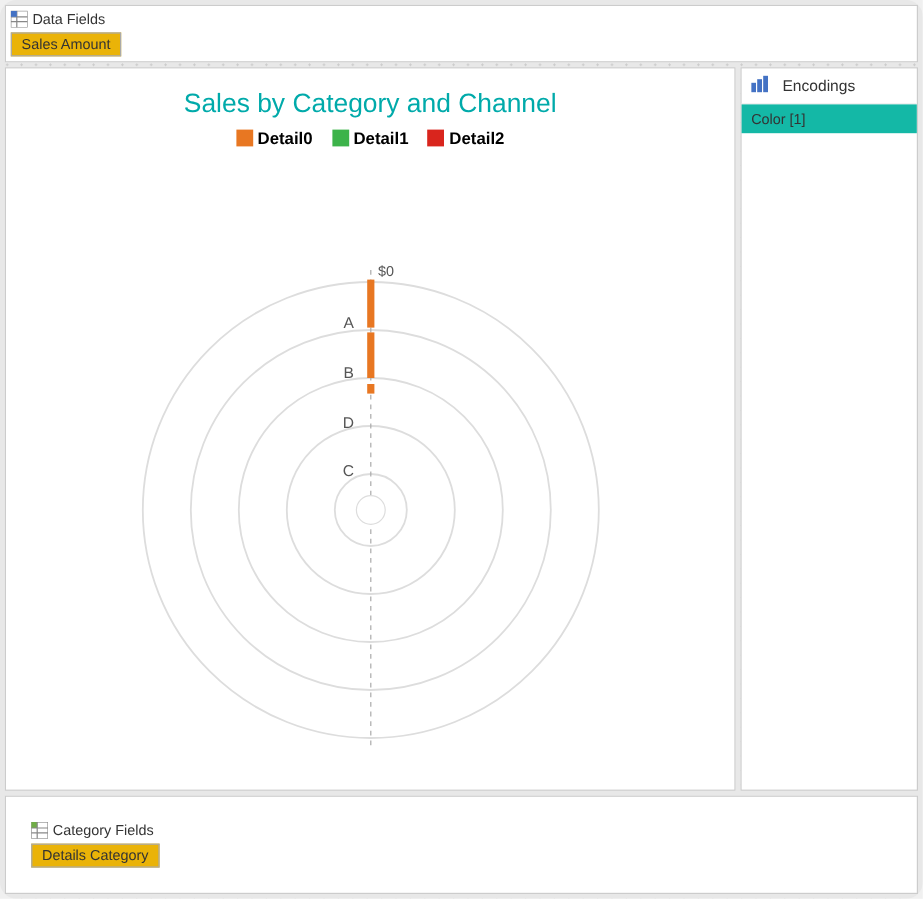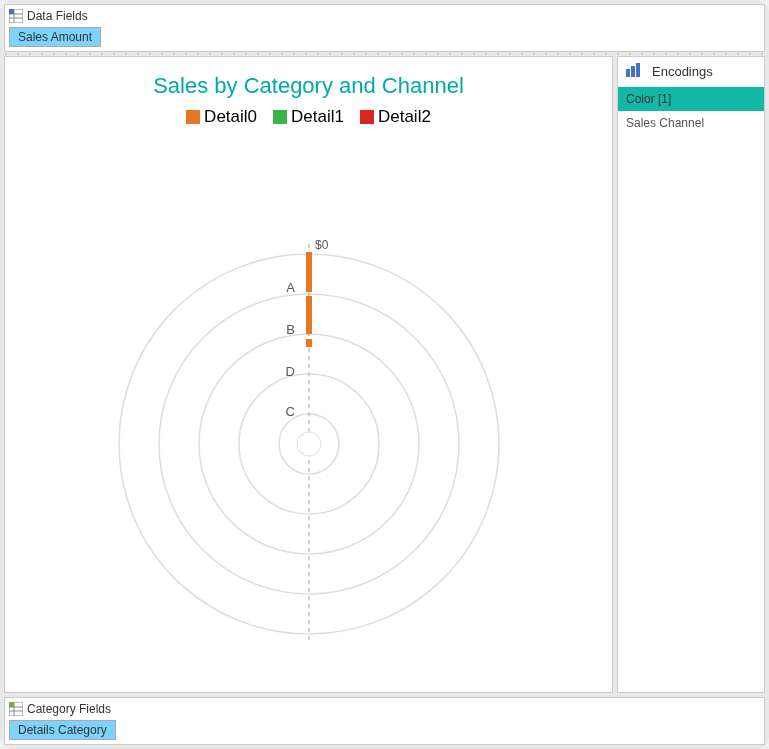--- a/index.html
+++ b/index.html
@@ -41,21 +41,21 @@
     .panel-header-icon {
       width: 14px;
       height: 14px;
       display: inline-flex;
       align-items: center;
       justify-content: center;
     }
 
     .field-chip {
       display: inline-block;
-      background: #7dd3fc;
+      background: #eab308;
       border: 1px solid #aaa;
       padding: 2px 8px;
       font-size: 12px;
       cursor: pointer;
       color: #333;
     }
 
     
     .middle-section {
       display: flex;
@@ -90,21 +90,22 @@
       display: flex;
       gap: 16px;
       margin-bottom: 8px;
       align-items: center;
     }
 
     .legend-item {
       display: flex;
       align-items: center;
       gap: 4px;
-      font-size: 17px;
+      font-size: 14px;
+      font-weight: bold;
     }
 
     .legend-swatch {
       width: 14px;
       height: 14px;
     }
 
     .chart-area {
       flex: 1;
       width: 100%;
@@ -149,21 +150,21 @@
       padding: 5px 8px;
       font-size: 12px;
       color: #555;
     }
 
     
     .category-fields-panel {
       background: white;
       border: 1px solid #ccc;
       margin: 2px 4px 4px 4px;
-      padding: 4px;
+      padding: 21px;
     }
 
     
     .main-container {
       background-image: 
         radial-gradient(circle, #ccc 1px, transparent 1px);
       background-size: 12px 12px;
       background-color: #e8e8e8;
     }
 
@@ -260,21 +261,20 @@
         <span>
           <svg width="14" height="14" viewBox="0 0 14 14">
             <rect x="0" y="6" width="4" height="8" fill="#4472C4"></rect>
             <rect x="5" y="3" width="4" height="11" fill="#4472C4"></rect>
             <rect x="10" y="0" width="4" height="14" fill="#4472C4"></rect>
           </svg>
         </span>
         <span>Encodings</span>
       </div>
       <div class="encoding-item active">Color [1]</div>
-      <div class="encoding-item sub">Sales Channel</div>
     </div>
 
   </div>
 
   <div class="category-fields-panel">
     <div class="panel-header">
       <span class="panel-header-icon">
         <svg width="14" height="14" viewBox="0 0 14 14">
           <rect x="0" y="0" width="14" height="14" fill="none" stroke="#888" stroke-width="1"></rect>
           <rect x="0" y="0" width="5" height="5" fill="#70ad47"></rect>

